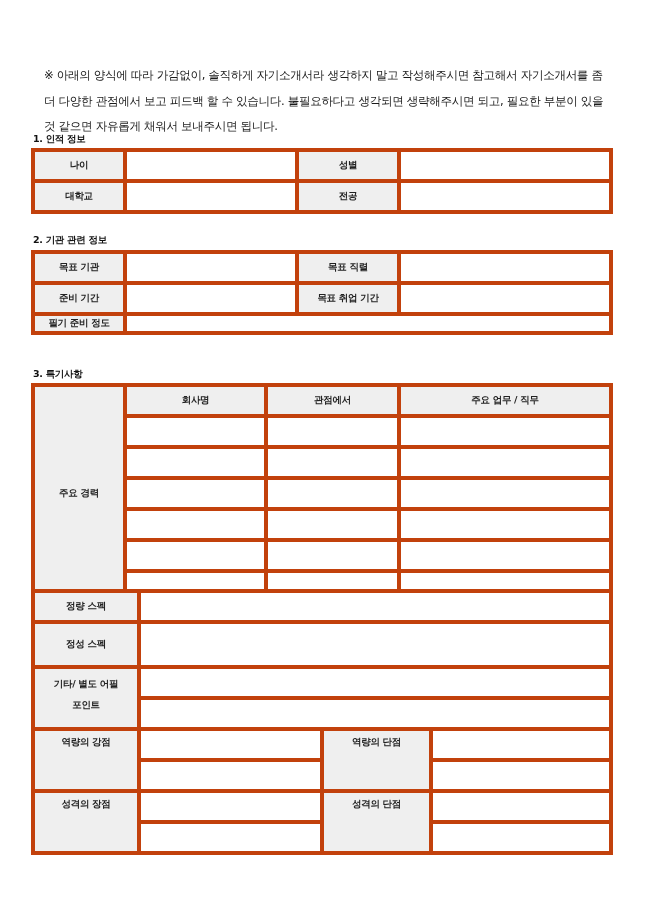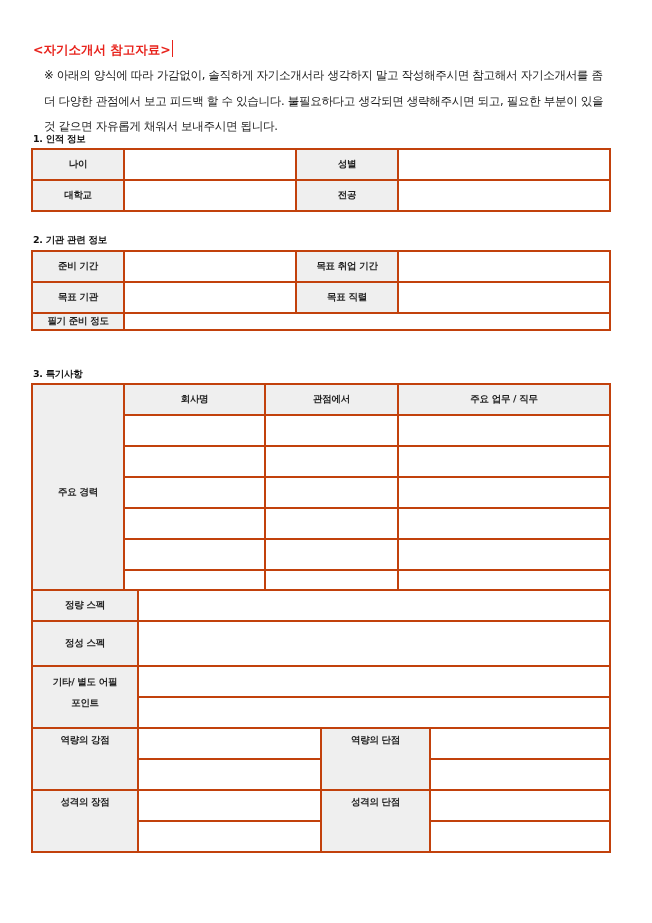--- a/index.html
+++ b/index.html
@@ -59,21 +59,21 @@
       letter-spacing: -0.3px;
     }
     table.form {
       position: absolute;
       border-collapse: collapse;
       table-layout: fixed;
       left: 31px;
       width: 578px;
     }
     table.form td {
-      border: 2px solid #c2410c;
+      border: 4px solid #c2410c;
       padding: 1px;
       font-size: 9.5px;
       font-weight: bold;
       text-align: center;
       vertical-align: middle;
       color: #222;
       letter-spacing: -0.3px;
     }
     table.form td.label {
       background: #efefef;
@@ -86,21 +86,20 @@
       padding-top: 10px;
       line-height: 21px;
     }
     table.form { border: 1.2px solid #222; }
   </style>
 </head>
 <body>
 
 <div class="page">
 
-  <div class="title"><span>&lt;자기소개서 참고자료&gt;</span><span class="caret"></span></div>
 
   <div class="intro">
     <p>※ 아래의 양식에 따라 가감없이, 솔직하게 자기소개서라 생각하지 말고 작성해주시면  참고해서 자기소개서를 좀</p>
     <p>더 다양한 관점에서 보고 피드백 할 수 있습니다. 불필요하다고 생각되면 생략해주시면 되고, 필요한 부분이 있을</p>
     <p>것 같으면 자유롭게 채워서 보내주시면 됩니다.</p>
   </div>
 
   <div class="section-heading" style="top:133px;">1. 인적 정보</div>
   <table class="form" style="top:148px;">
     <colgroup>
@@ -128,29 +127,29 @@
   <div class="section-heading" style="top:234px;">2. 기관 관련 정보</div>
   <table class="form" style="top:250px;">
     <colgroup>
       <col style="width:92px">
         <col style="width:172px">
         <col style="width:102px">
         <col style="width:212px">
     </colgroup>
     <tbody>
         <tr style="height:31px">
+      <td class="label">목표 기관</td>
+      <td class="field"></td>
+      <td class="label">목표 직렬</td>
+      <td class="field"></td>
+    </tr>
+    <tr style="height:31px">
       <td class="label">준비 기간</td>
       <td class="field"></td>
       <td class="label">목표 취업 기간</td>
-      <td class="field"></td>
-    </tr>
-    <tr style="height:31px">
-      <td class="label">목표 기관</td>
-      <td class="field"></td>
-      <td class="label">목표 직렬</td>
       <td class="field"></td>
     </tr>
     <tr style="height:14px">
       <td class="label">필기 준비 정도</td>
       <td class="field" colspan="3"></td>
     </tr>
   </tbody>
     </table>
 
   <div class="section-heading" style="top:368px;">3. 특기사항</div>

